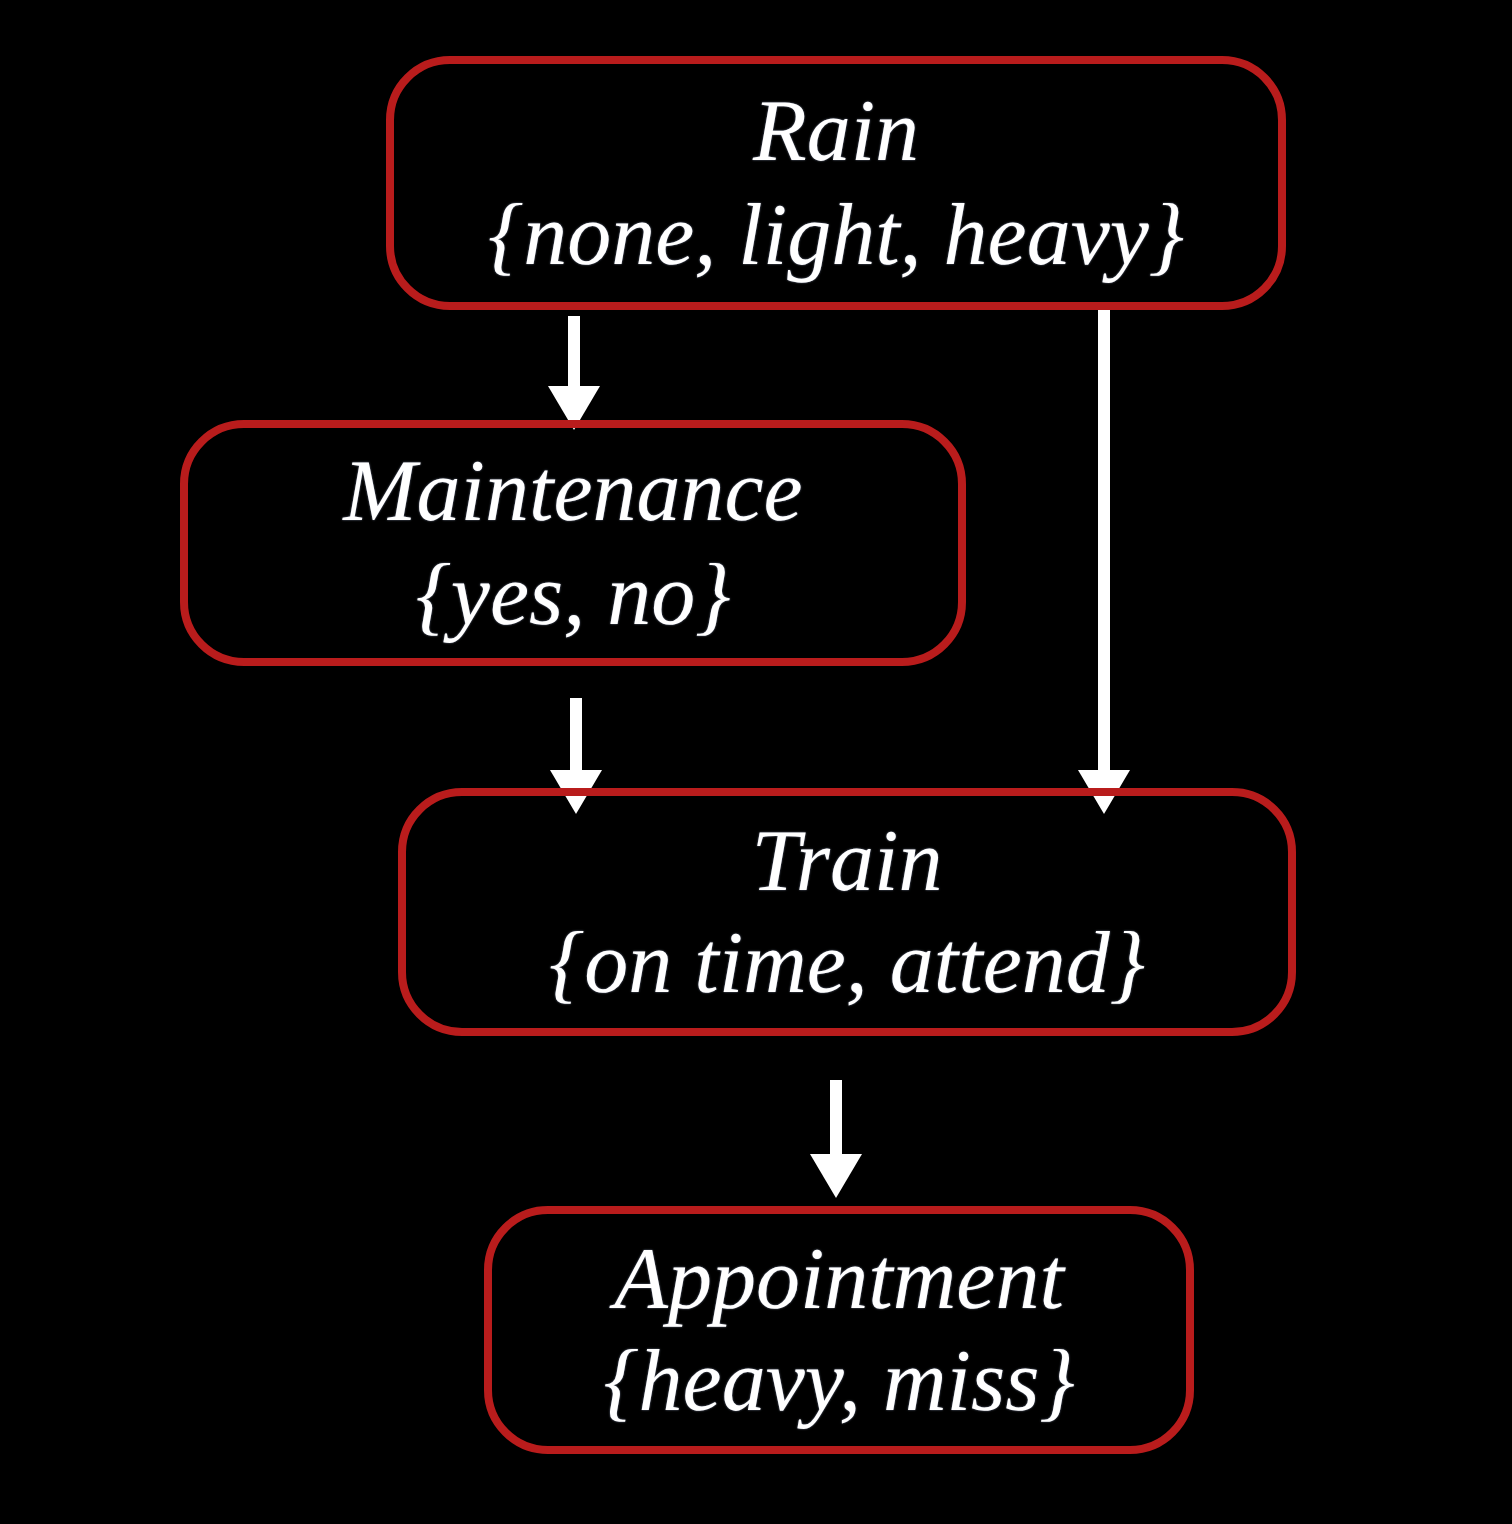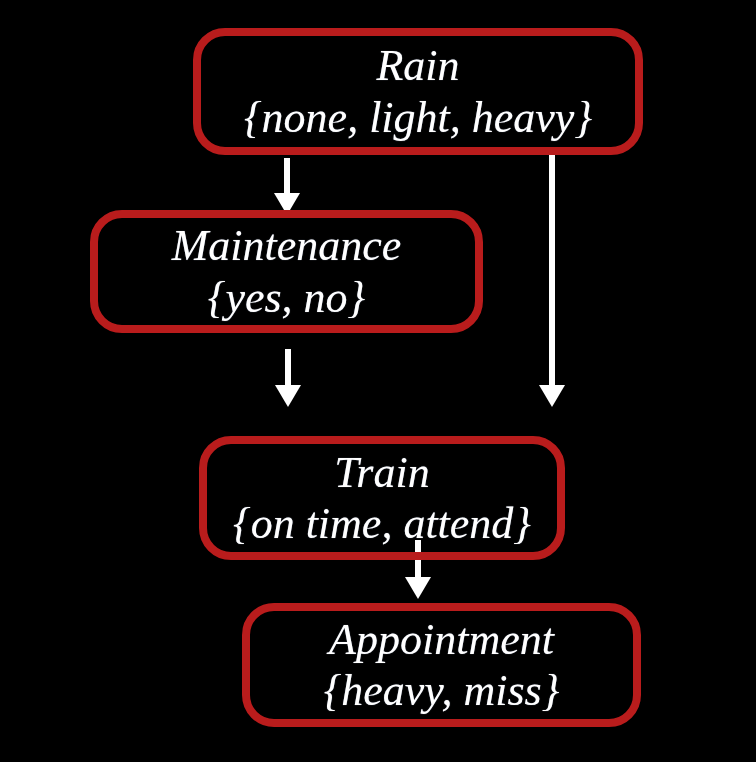--- a/index.html
+++ b/index.html
@@ -18,37 +18,37 @@
   .edges-layer {
     position: absolute;
     left: 0;
     top: 0;
     width: 756px;
     height: 762px;
   }
   .node {
     position: absolute;
     box-sizing: border-box;
-    border: 8px solid #b91c1c;
+    border: 4px solid #b91c1c;
     border-radius: 32px;
     color: #ffffff;
     display: flex;
     flex-direction: column;
     justify-content: center;
     align-items: center;
     text-align: center;
     font-style: italic;
     font-size: 44px;
     line-height: 1.16;
     text-shadow: 0 0 1px rgba(200,215,255,0.6);
   }
   #node-rain        { left: 193px; top:  28px; width: 450px; height: 127px; }
   #node-maintenance { left:  90px; top: 210px; width: 393px; height: 123px; }
-  #node-train       { left: 199px; top: 436px; width: 366px; height: 124px; }
-  #node-appointment { left: 242px; top: 603px; width: 399px; height: 124px; }
+  #node-train       { left: 199px; top: 394px; width: 449px; height: 124px; }
+  #node-appointment { left: 242px; top: 603px; width: 355px; height: 124px; }
   .node .label, .node .domain {
     display: block;
     white-space: nowrap;
   }
 </style>
 </head>
 <body>
 
 <div class="canvas">
 

